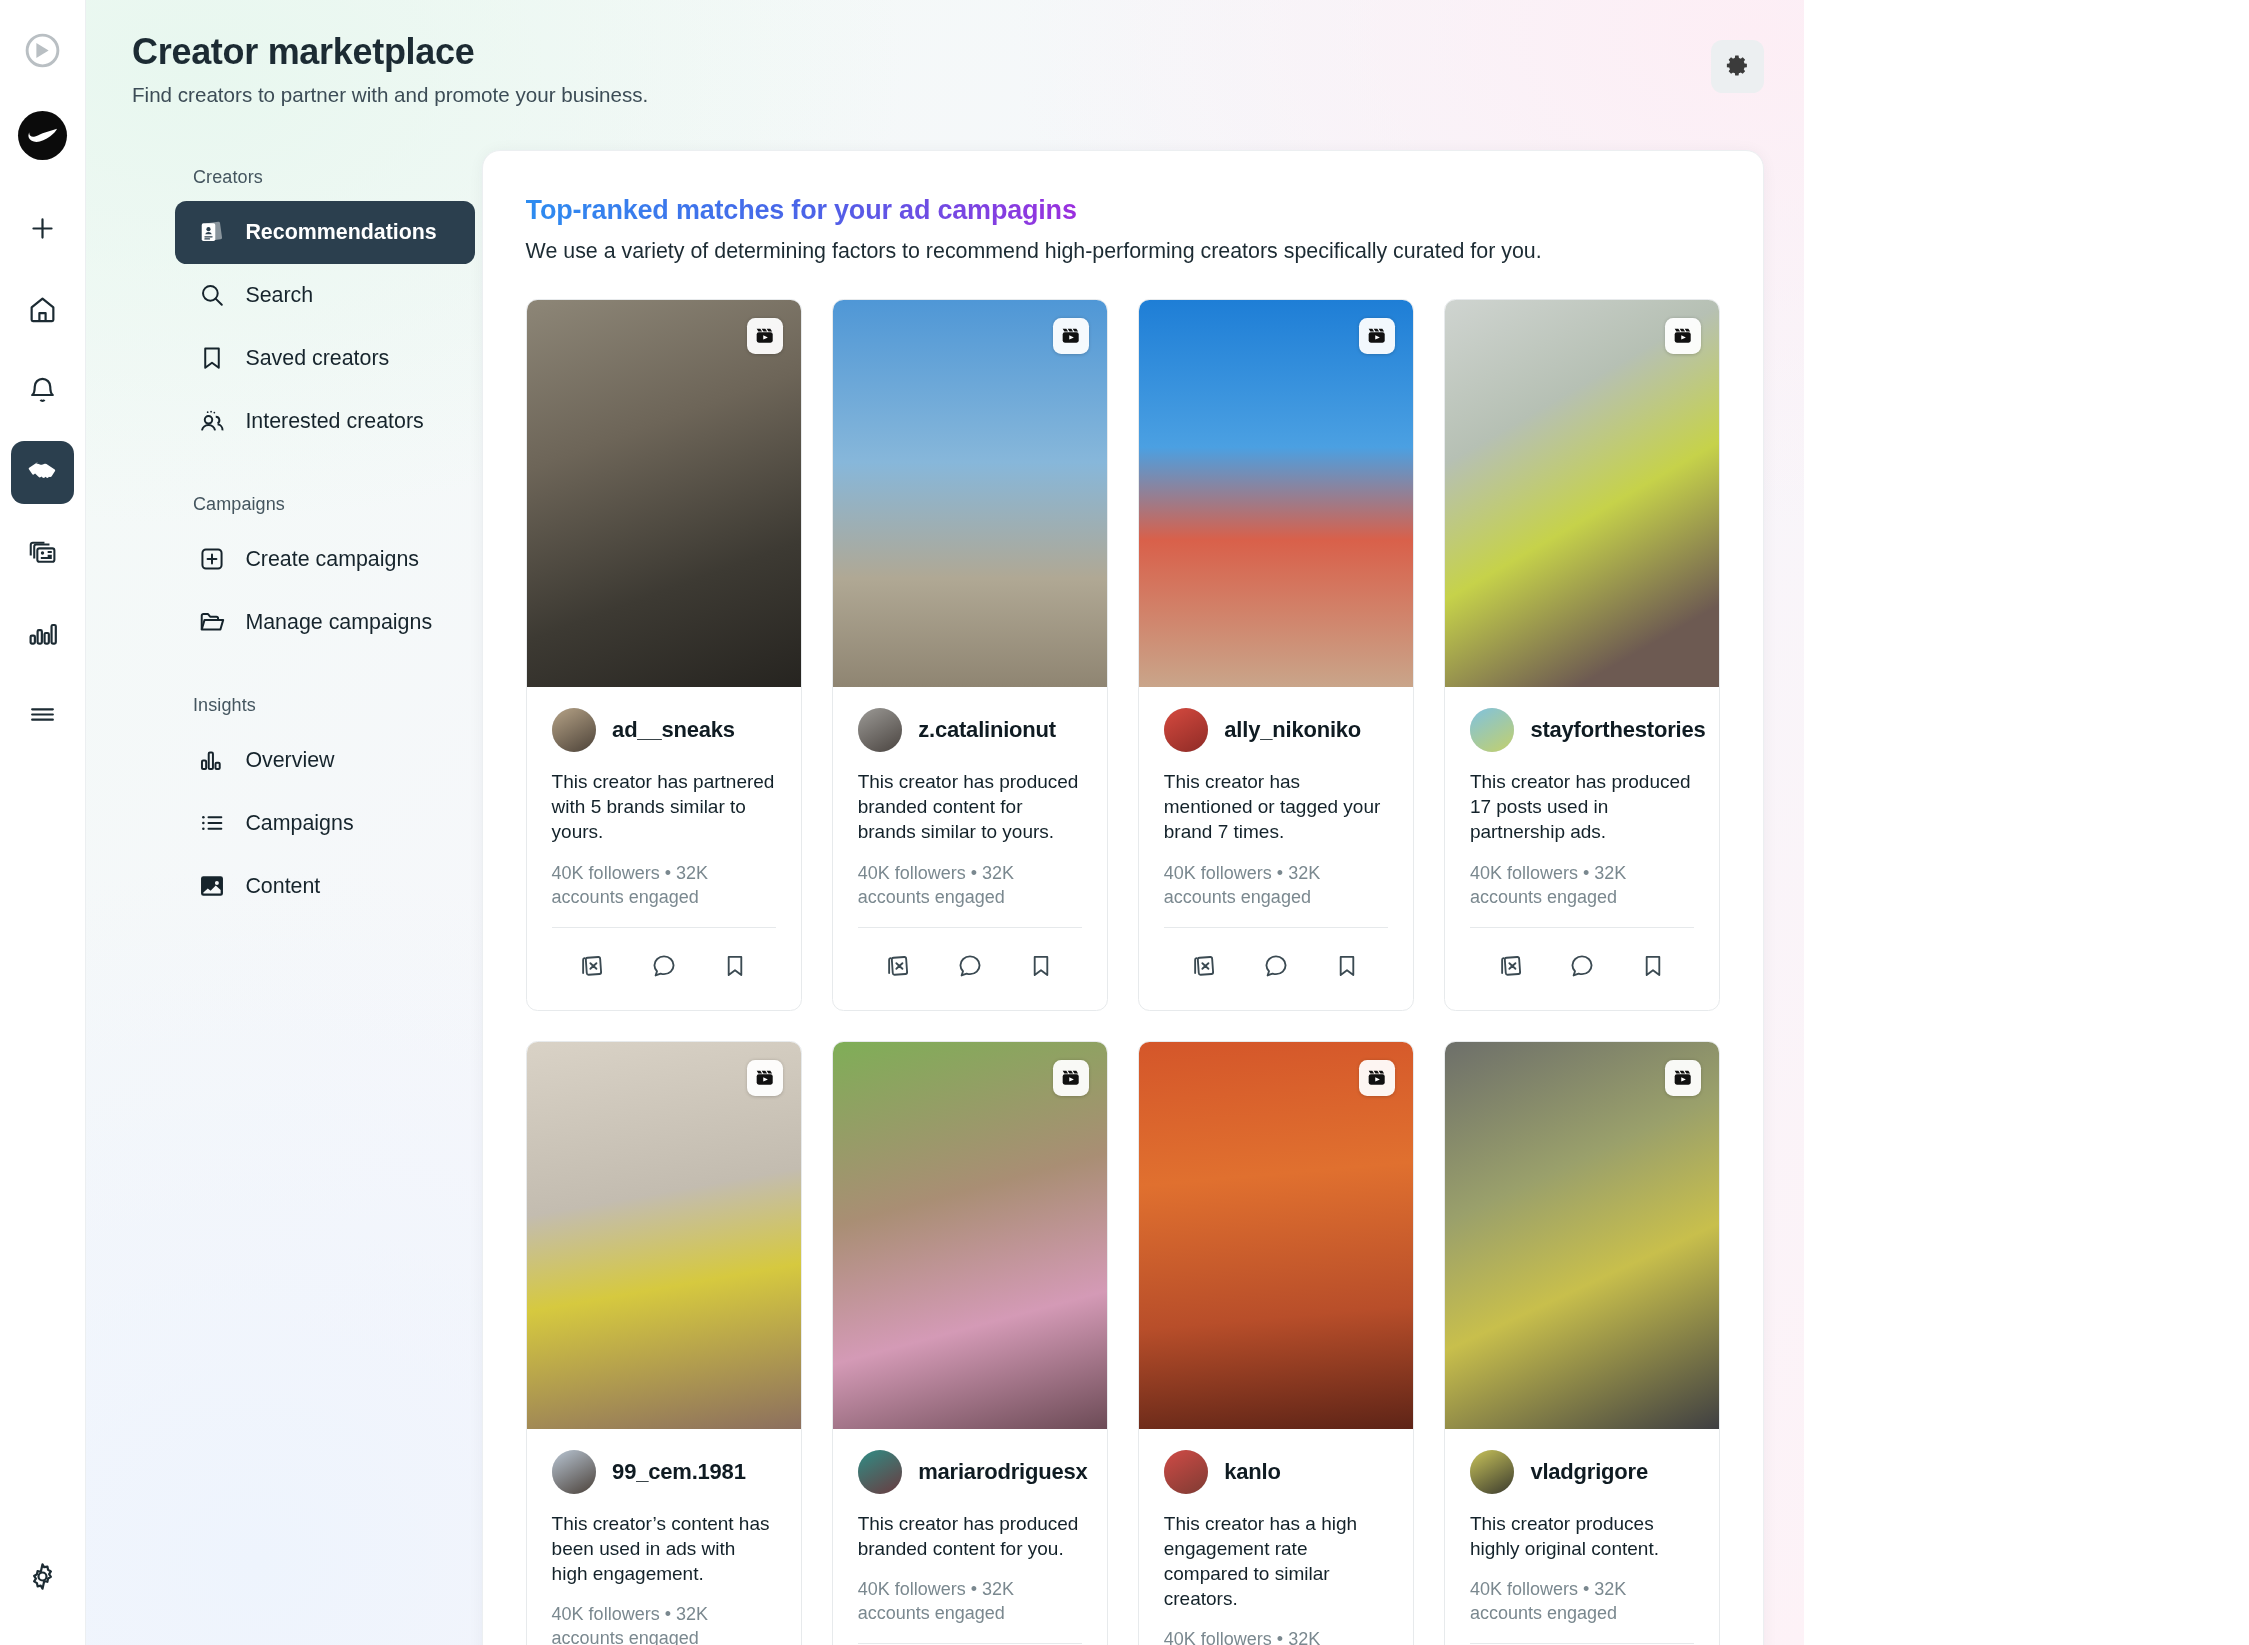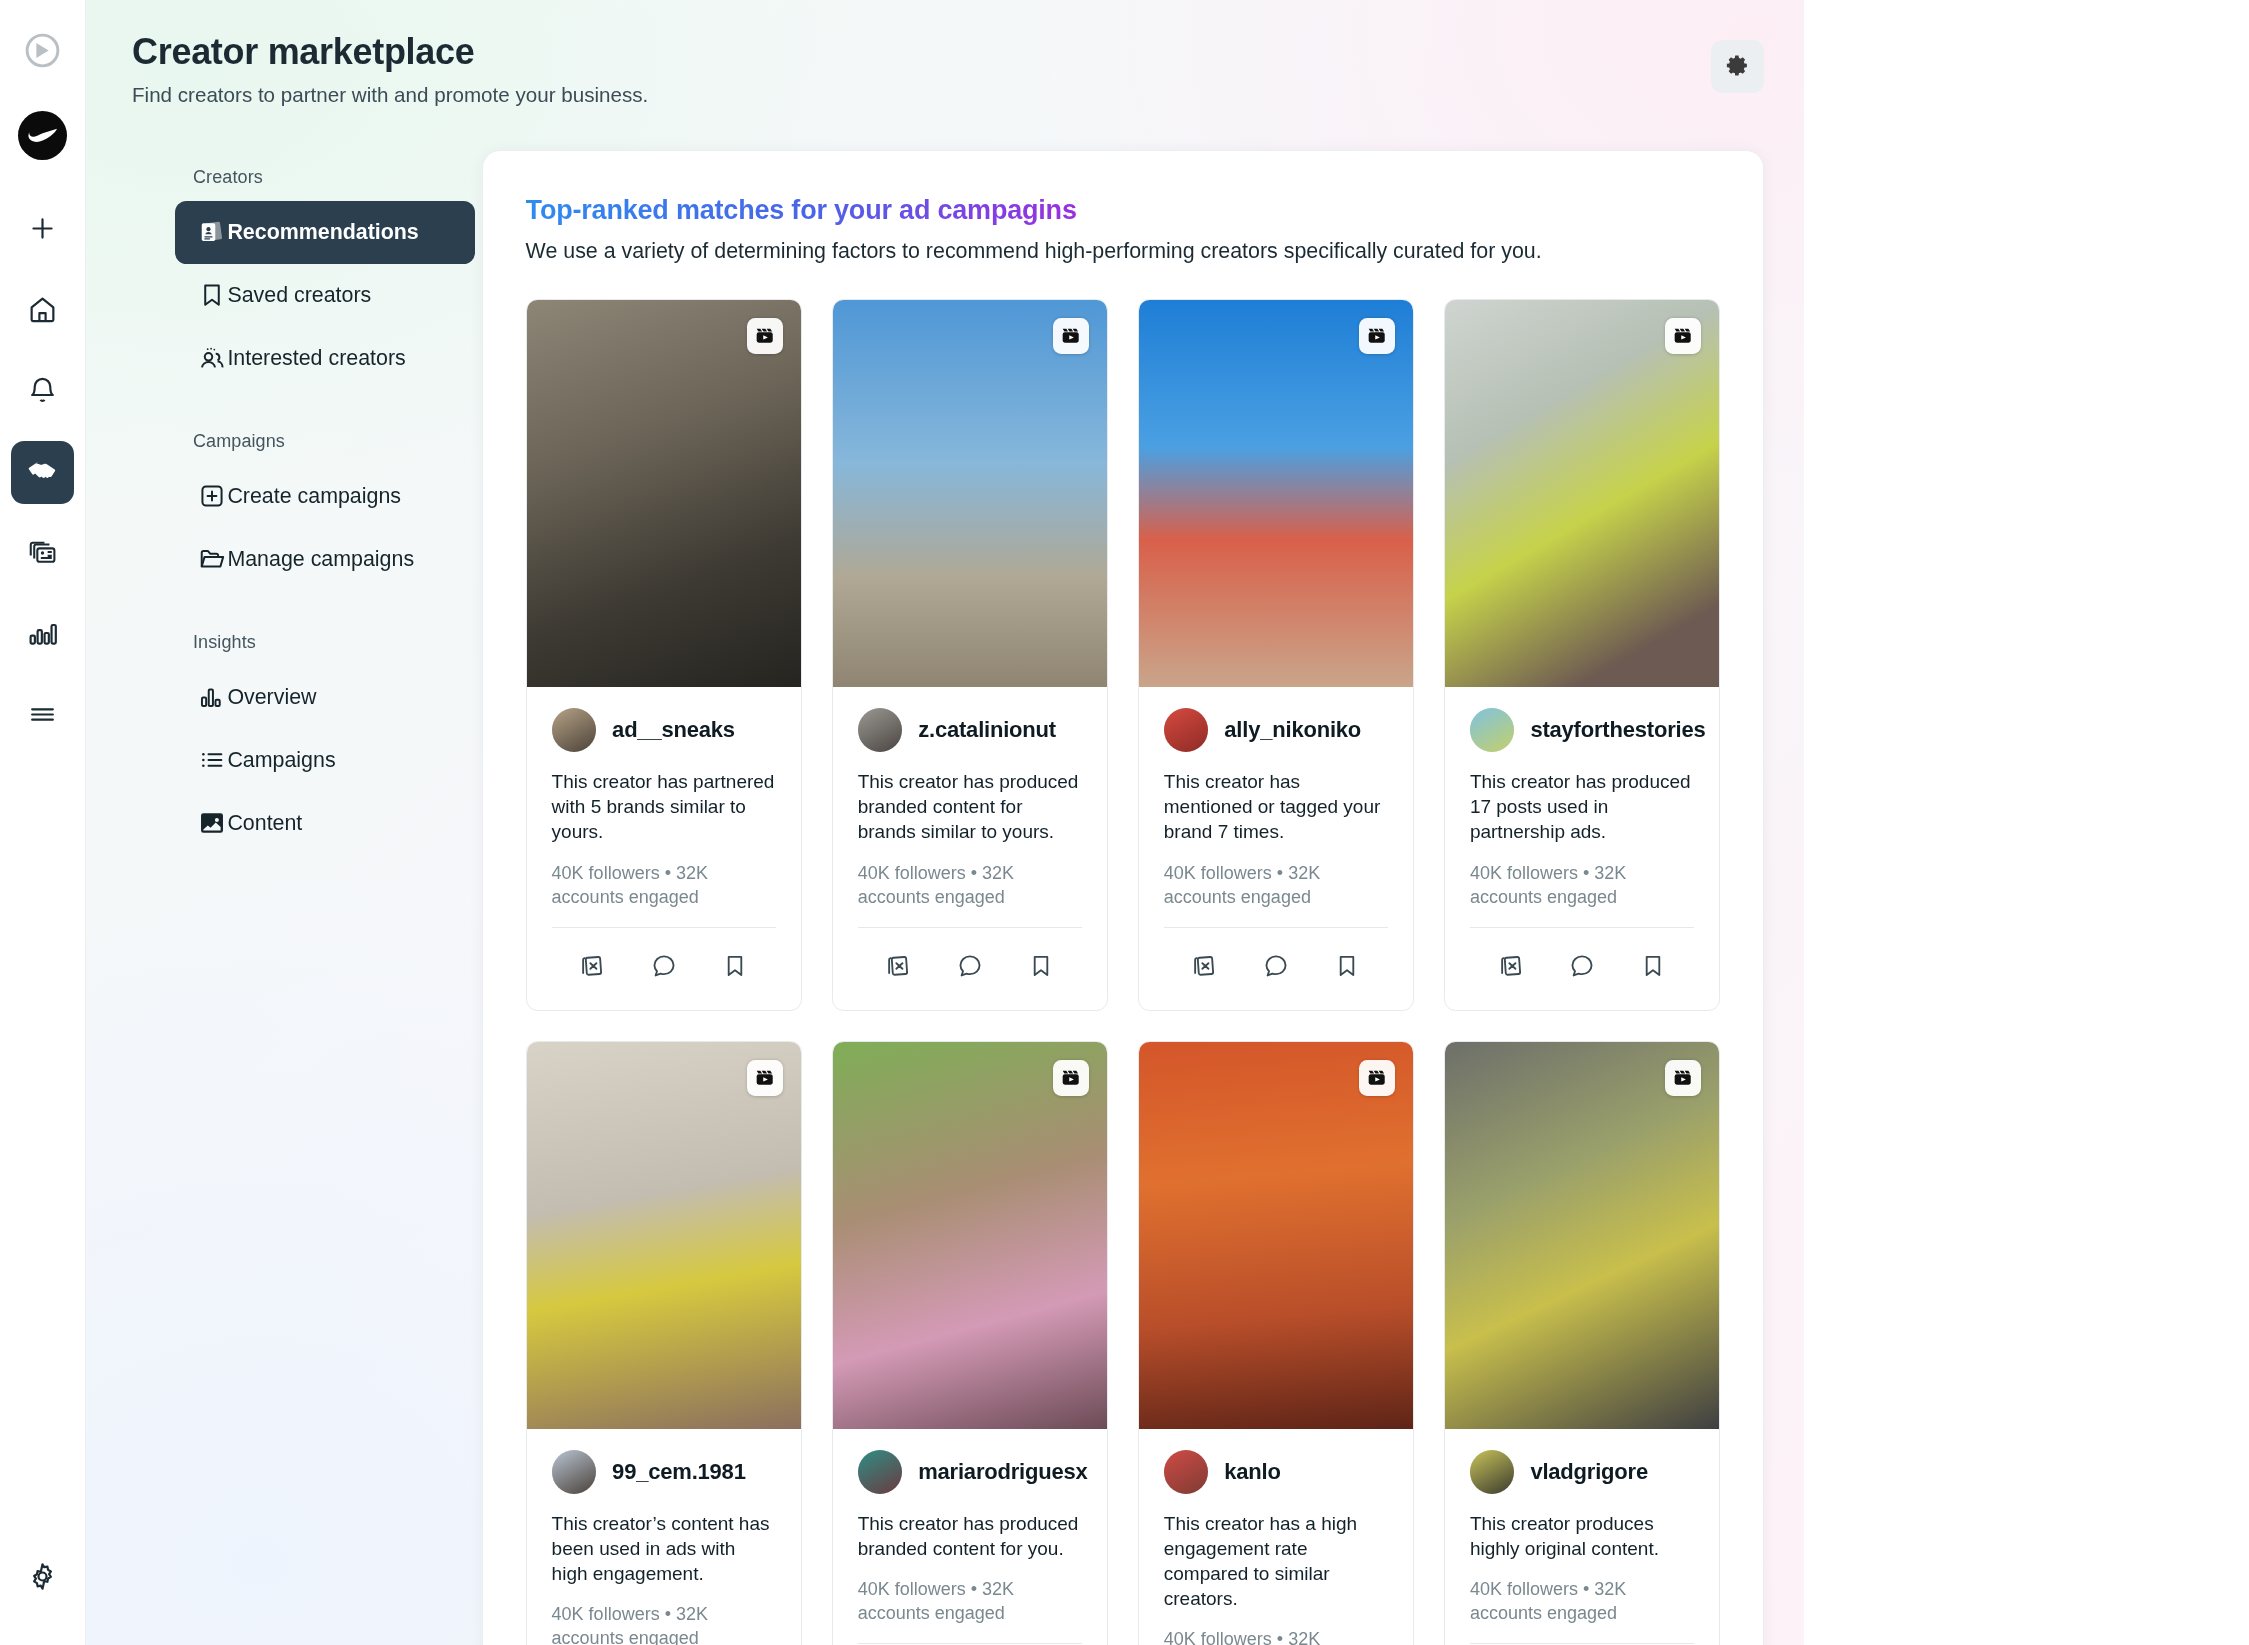--- a/index.html
+++ b/index.html
@@ -72,21 +72,21 @@
   
   .body-split { display: flex; padding: 43px 0 0 0; }
 
   
   .sidenav { width: 389px; flex: 0 0 389px; padding-left: 89px; padding-top: 16.5px; }
   .nav-group-label {
     font-size: 18px; color: #44555f; margin: 0 0 13px 18px; letter-spacing: 0.1px;
   }
   .nav-group { margin-bottom: 41px; }
   .nav-item {
-    display: flex; align-items: center; 
+    display: flex; align-items: center; gap: 18px;
     height: 63px; padding: 0 21.4px; border-radius: 11.5px;
     cursor: pointer; color: #16242c;
   }
   .nav-item.active { background: #2b3f4e; color: #ffffff; }
   .nav-item.active .nav-label { font-weight: 700; }
   .nav-icon { width: 31px; height: 31px; flex: 0 0 31px; display:flex; align-items:center; justify-content:center; }
   .nav-label { font-size: 21.4px; }
 
   
   .panel {
@@ -296,20 +296,29 @@
                 <rect x="3.2" y="4.6" width="11.6" height="15.2" rx="1.5"></rect>
                 <circle cx="9" cy="9.6" r="1.8" fill="#2b3f4e"></circle>
                 <path d="M6.2 14c.5-1.3 1.6-2 2.8-2s2.3.7 2.8 2z" fill="#2b3f4e"></path>
                 <rect x="5.4" y="15.6" width="7.2" height="1.1" rx=".55" fill="#2b3f4e"></rect>
                 <rect x="5.4" y="17.4" width="5" height="1.1" rx=".55" fill="#2b3f4e"></rect>
               </svg>
             </span>
             <span class="nav-label">Recommendations</span>
           </div>
 
+          <div class="nav-item">
+            <span class="nav-icon">
+              <svg width="28" height="28" viewBox="0 0 24 24" fill="none" stroke="#16242c" stroke-width="1.7" stroke-linecap="round">
+                <circle cx="10.6" cy="10.6" r="6.3"></circle>
+                  <path d="M15.3 15.3 20.4 20.4"></path>
+              </svg>
+            </span>
+            <span class="nav-label">Search</span>
+          </div>
 
           <div class="nav-item">
             <span class="nav-icon">
               <svg width="28" height="28" viewBox="0 0 24 24" fill="none" stroke="#16242c" stroke-width="1.7" stroke-linejoin="round">
                 <path d="M6.2 3.8h11.6v16.6l-5.8-4.4-5.8 4.4z"></path>
               </svg>
             </span>
             <span class="nav-label">Saved creators</span>
           </div>
 

